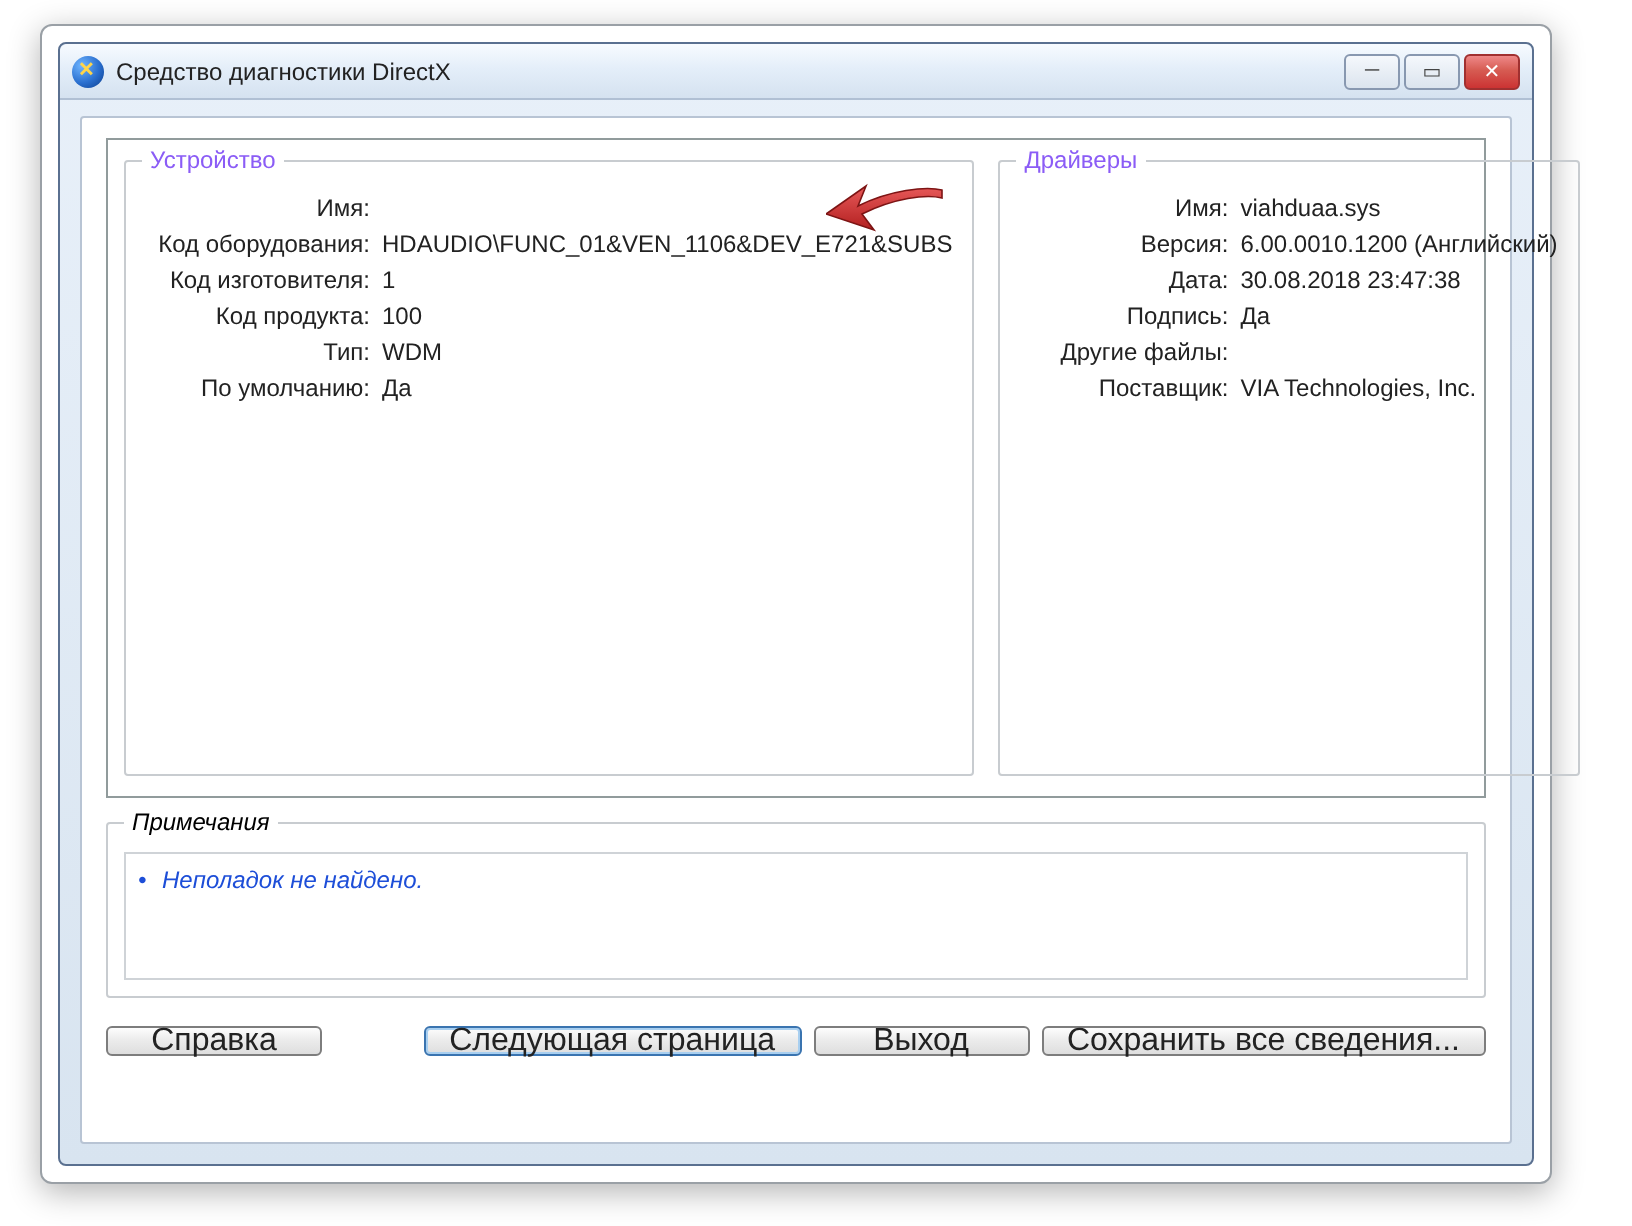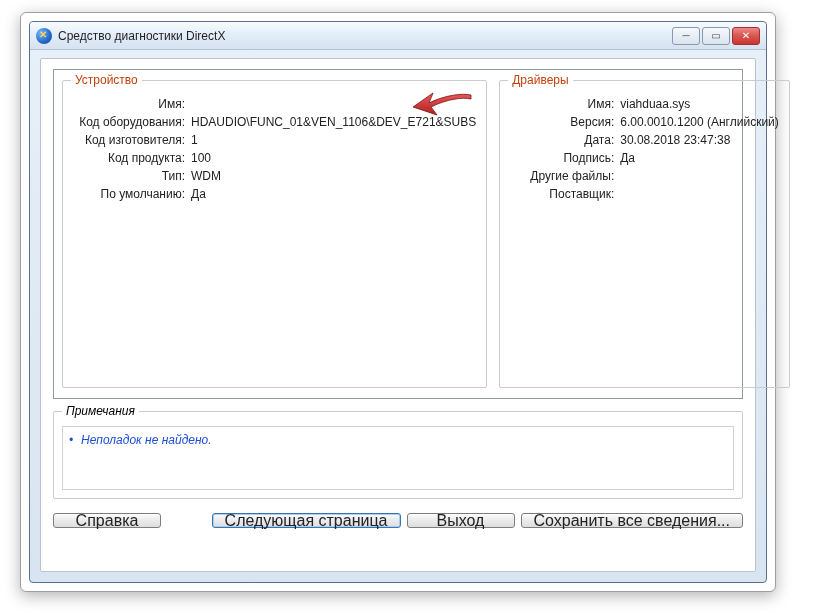--- a/index.html
+++ b/index.html
@@ -115,21 +115,21 @@
   border: 1px solid #c8ccd0;
   border-radius: 2px;
   position: relative;
   padding: 14px 10px 10px 10px;
 }
 .groupbox .legend {
   position: absolute;
   top: -8px; left: 8px;
   background: #fff;
   padding: 0 4px;
-  color: #c2410c;
+  color: #8b5cf6;
   font-size: 12px;
 }
 .gb-device { flex: 1 1 55%; }
 .gb-drivers { flex: 1 1 45%; }
 .field-row {
   display: flex;
   line-height: 18px;
   font-size: 12px;
   color: #222;
 }
@@ -268,20 +268,21 @@
         <div class="field-row">
           <div class="field-label">Подпись:</div>
           <div class="field-value">Да</div>
         </div>
         <div class="field-row">
           <div class="field-label">Другие файлы:</div>
           <div class="field-value"></div>
         </div>
         <div class="field-row">
           <div class="field-label">Поставщик:</div>
+          <div class="field-value">VIA Technologies, Inc.</div>
         </div>
       </div>
     </div>
 
     <div class="notes-box">
       <div class="legend">Примечания</div>
       <div class="notes-inner">
         <div class="bullet">Неполадок не найдено.</div>
       </div>
     </div>

